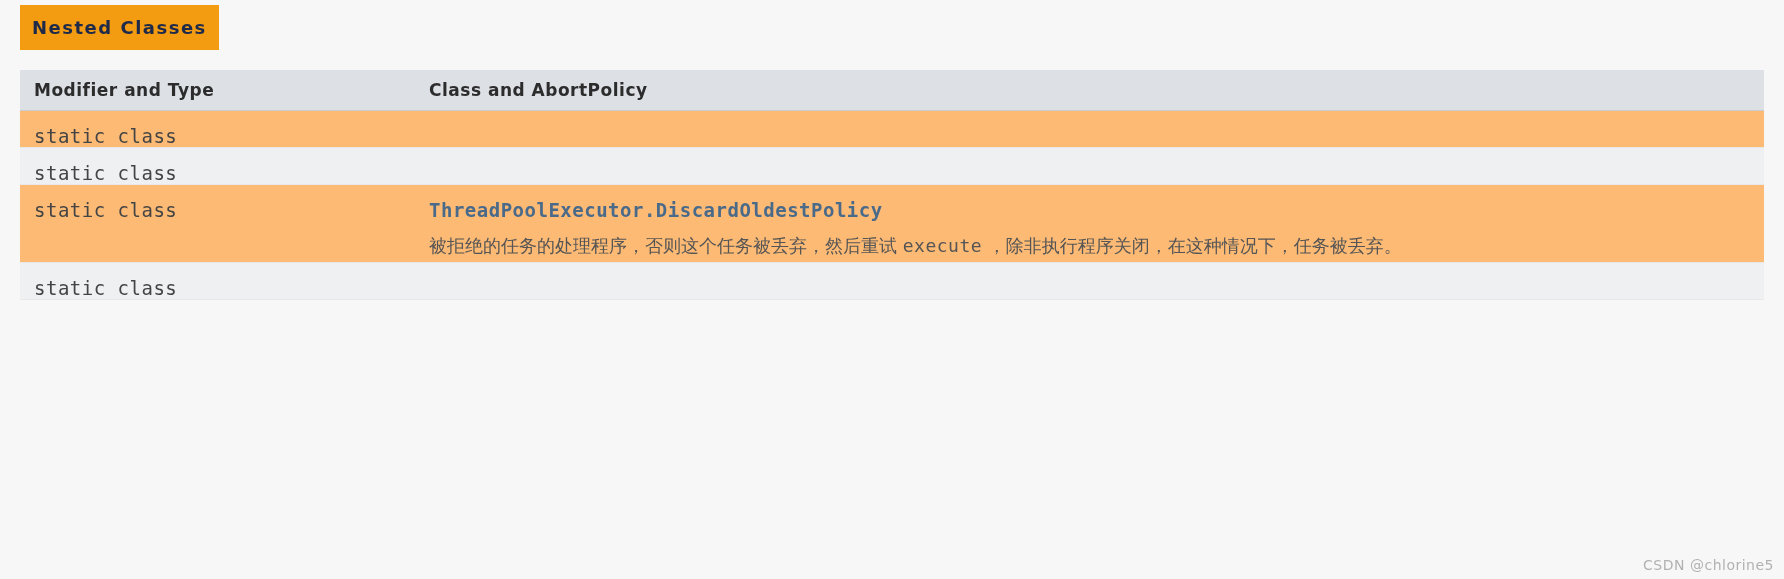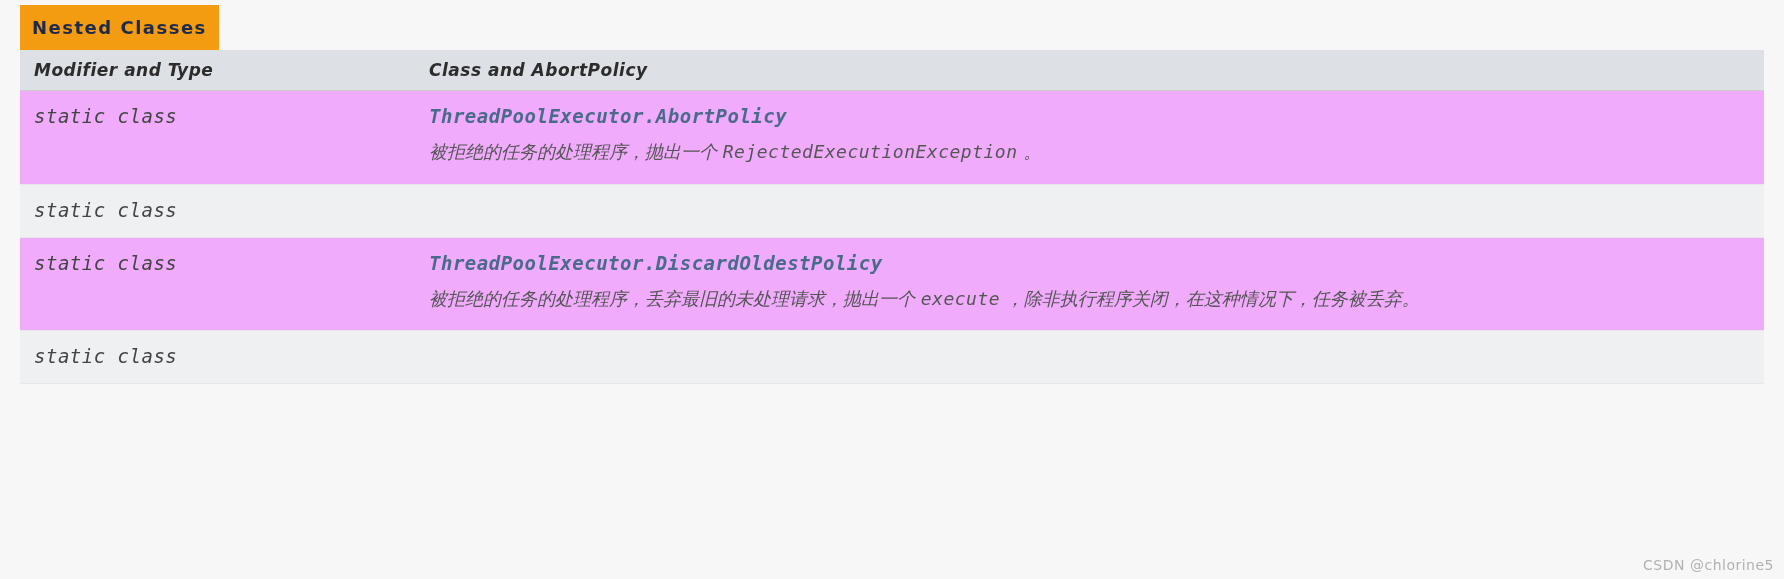--- a/index.html
+++ b/index.html
@@ -20,22 +20,22 @@
     .section-header {
       display: inline-block;
       background: #f39c12;
       color: #1e2a4a;
       font-weight: bold;
       font-size: 18px;
       padding: 12px 12px;
       letter-spacing: 1.5px;
     }
     .table-wrapper {
-      background: #f0abfc;
-      font-style: italic;
+      margin-top: 20px;
+      background: #fdba74;
     }
     .table-header {
       display: flex;
       background: #dde1e6;
       border-bottom: 1px solid #ccc;
     }
     .table-header .col {
       font-weight: bold;
       font-size: 17px;
       color: #2c2c2c;
@@ -50,21 +50,21 @@
       flex: 1;
     }
     .table-row {
       display: flex;
       border-bottom: 1px solid #e8e8e8;
     }
     .table-row.alt {
       background: #eef0f2;
     }
     .table-row .col {
-      padding: 14px 14px 16px 14px;
+      padding: 14px 14px 0 14px;
     }
     .modifier {
       font-family: 'DejaVu Sans Mono', 'Courier New', monospace;
       font-size: 19px;
       color: #444;
       letter-spacing: 0.5px;
       white-space: nowrap;
     }
     .class-link {
       font-family: 'DejaVu Sans Mono', 'Courier New', monospace;
@@ -101,38 +101,32 @@
   <div class="section-header">Nested Classes</div>
 
   <div class="table-wrapper">
     <div class="table-header">
       <div class="col col-left">Modifier and Type</div>
       <div class="col col-right">Class and AbortPolicy</div>
     </div>
 
     <div class="table-row">
       <div class="col col-left modifier">static class </div>
-      <div class="col col-right">
-        <span class="class-link">ThreadPoolExecutor.AbortPolicy</span>
-        <div class="description">
-          <span>被拒绝的任务的处理程序，抛出一个 </span><span class="code-inline">RejectedExecutionException</span><span> 。</span>
-        </div>
-      </div>
     </div>
 
     <div class="table-row alt">
       <div class="col col-left modifier">static class </div>
     </div>
 
     <div class="table-row">
       <div class="col col-left modifier">static class </div>
       <div class="col col-right">
         <span class="class-link">ThreadPoolExecutor.DiscardOldestPolicy</span>
         <div class="description">
-          <span>被拒绝的任务的处理程序，丢弃最旧的未处理请求，抛出一个 </span><span class="code-inline">execute</span><span> ，除非执行程序关闭，在这种情况下，任务被丢弃。</span>
+          <span>被拒绝的任务的处理程序，否则这个任务被丢弃，然后重试 </span><span class="code-inline">execute</span><span> ，除非执行程序关闭，在这种情况下，任务被丢弃。</span>
         </div>
       </div>
     </div>
 
     <div class="table-row alt">
       <div class="col col-left modifier">static class </div>
       <div class="col col-right">
       </div>
     </div>
 

